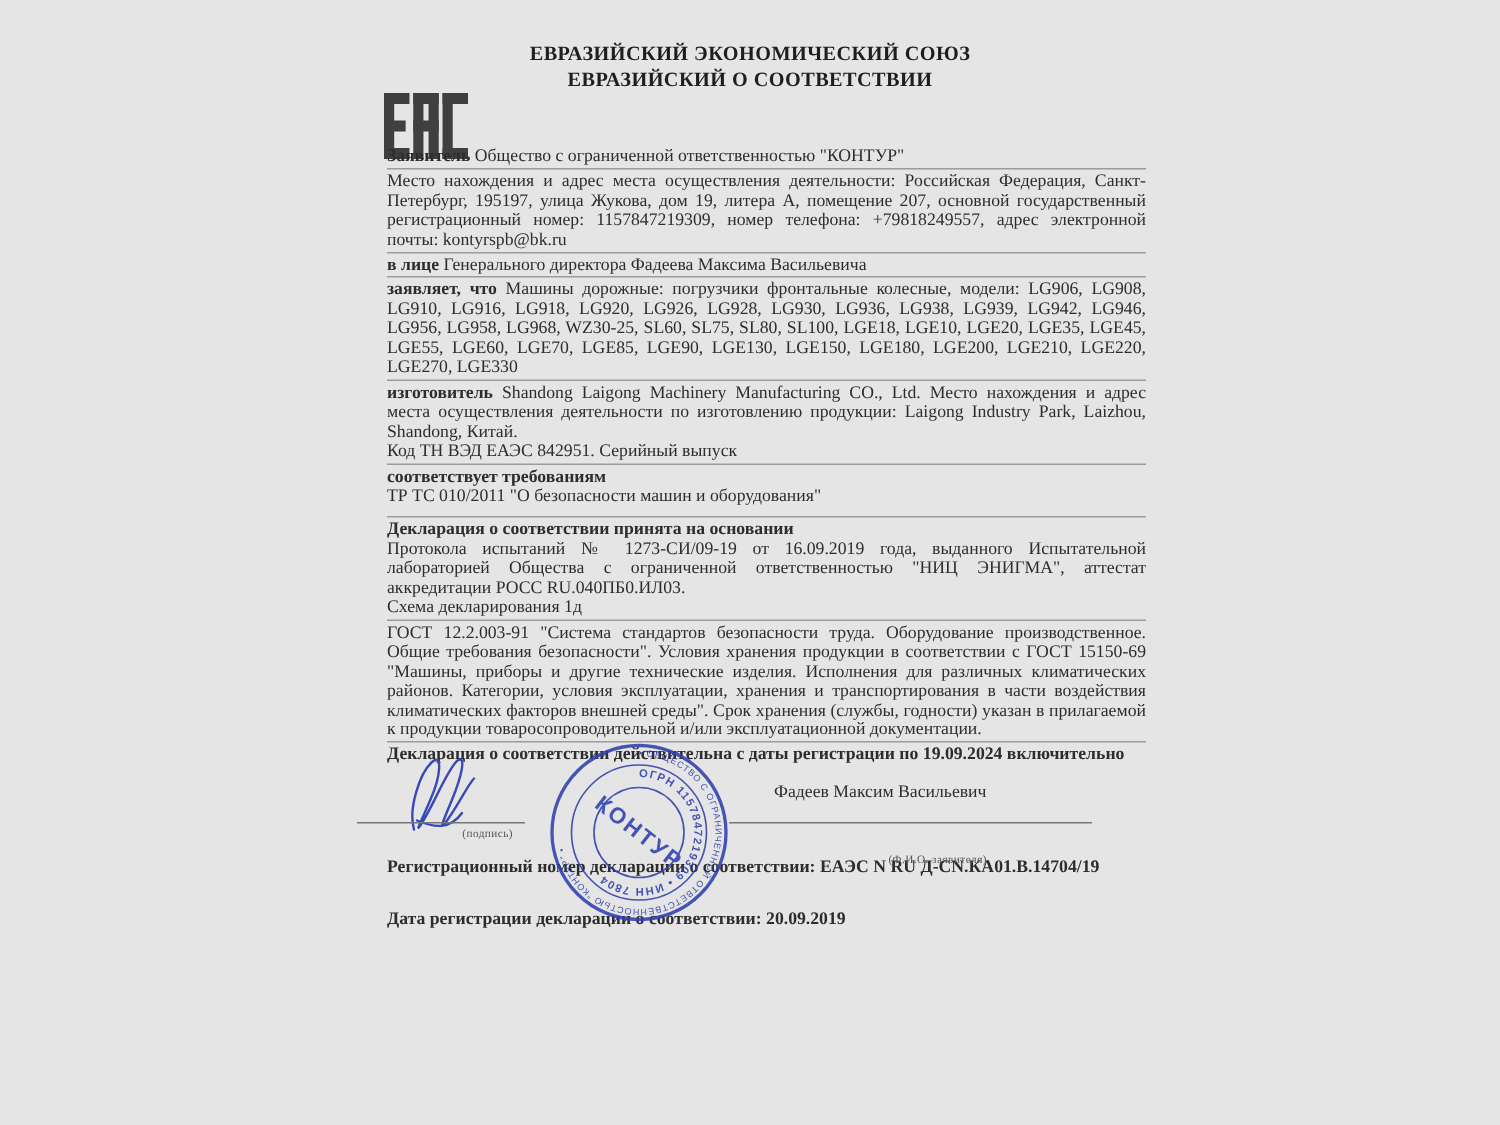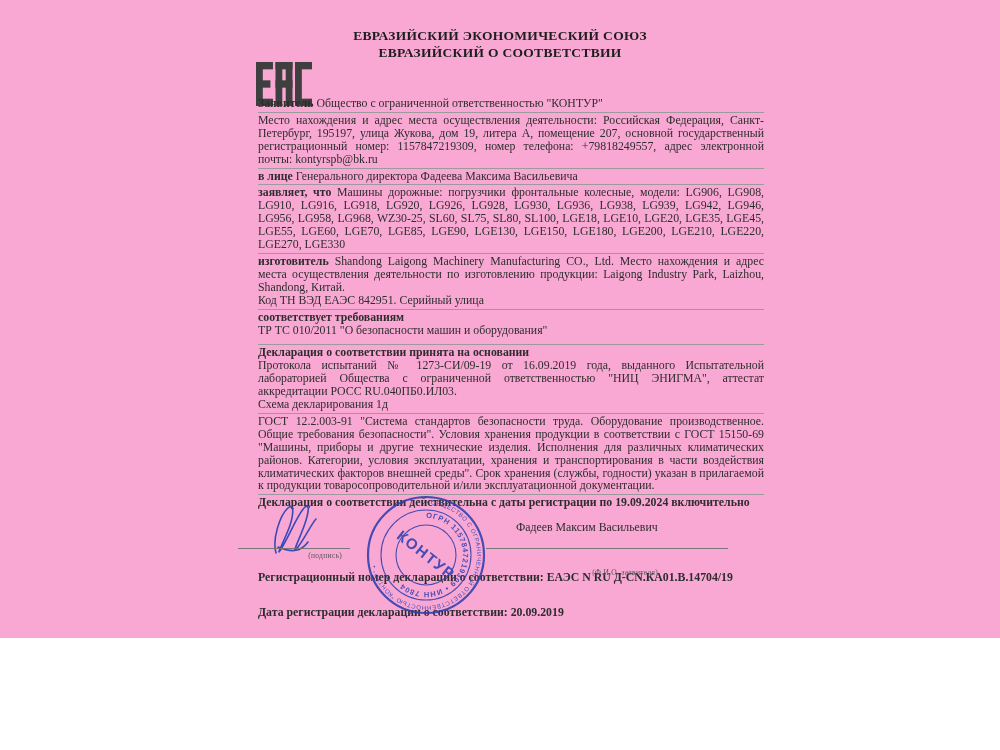--- a/index.html
+++ b/index.html
@@ -1,17 +1,17 @@
 <!DOCTYPE html>
 <html><head>
 <meta charset="utf-8">
 <style>
   html,body{margin:0;padding:0;background:#ffffff;}
   .sheet{
-    position:relative;width:1000px;height:638px;background:#f9a8d4;overflow:hidden;
+    position:relative;width:1000px;height:750px;background:#e5e5e5;overflow:hidden;
     font-family:"Liberation Serif", serif;color:#2d2d2d;
   }
   .title{
     position:absolute;left:230px;top:28px;width:540px;text-align:center;
     font-weight:bold;font-size:13.5px;line-height:16.5px;letter-spacing:.3px;color:#1e1e1e;
   }
   .eac{position:absolute;left:256px;top:62px;}
   .doc{
     position:absolute;left:258px;top:97px;width:506px;
     font-size:11.8px;line-height:12.9px;
@@ -66,21 +66,21 @@
     <p>Место нахождения и адрес места осуществления деятельности: Российская Федерация, Санкт-Петербург, 195197, улица Жукова, дом 19, литера А, помещение 207, основной государственный регистрационный номер: 1157847219309, номер телефона: +79818249557, адрес электронной почты: kontyrspb@bk.ru</p>
     <div class="rule"></div>
 
     <p class="nj"><span class="lbl">в лице</span> <span>Генерального директора Фадеева Максима Васильевича</span></p>
     <div class="rule"></div>
 
     <p><span class="lbl">заявляет, что</span> <span>Машины дорожные: погрузчики фронтальные колесные,  модели: LG906, LG908, LG910, LG916, LG918, LG920, LG926, LG928, LG930, LG936, LG938, LG939, LG942, LG946, LG956, LG958, LG968, WZ30-25, SL60, SL75, SL80, SL100, LGE18, LGE10, LGE20, LGE35, LGE45, LGE55, LGE60, LGE70, LGE85, LGE90, LGE130, LGE150, LGE180, LGE200, LGE210, LGE220, LGE270, LGE330</span></p>
     <div class="rule"></div>
 
     <p><span class="lbl">изготовитель</span> <span>Shandong Laigong Machinery Manufacturing CO., Ltd. Место нахождения и адрес места осуществления деятельности по изготовлению продукции: Laigong Industry Park, Laizhou, Shandong, Китай.</span></p>
-    <p class="nj"><span class="uline">Код ТН ВЭД ЕАЭС 842951.</span> <span>Серийный улица</span></p>
+    <p class="nj"><span class="uline">Код ТН ВЭД ЕАЭС 842951.</span> <span>Серийный выпуск</span></p>
     <div class="rule"></div>
 
     <p class="nj boldline">соответствует требованиям</p>
     <p class="nj">ТР ТС 010/2011 "О безопасности машин и оборудования"</p>
     <div class="gap6"></div>
     <div class="rule"></div>
 
     <p class="nj boldline">Декларация о соответствии принята на основании</p>
     <p>Протокола испытаний № 1273-СИ/09-19 от 16.09.2019 года, выданного Испытательной лабораторией Общества с ограниченной ответственностью "НИЦ ЭНИГМА", аттестат аккредитации РОСС RU.040ПБ0.ИЛ03.</p>
     <p class="nj"><span class="uline">Схема декларирования 1д</span></p>

